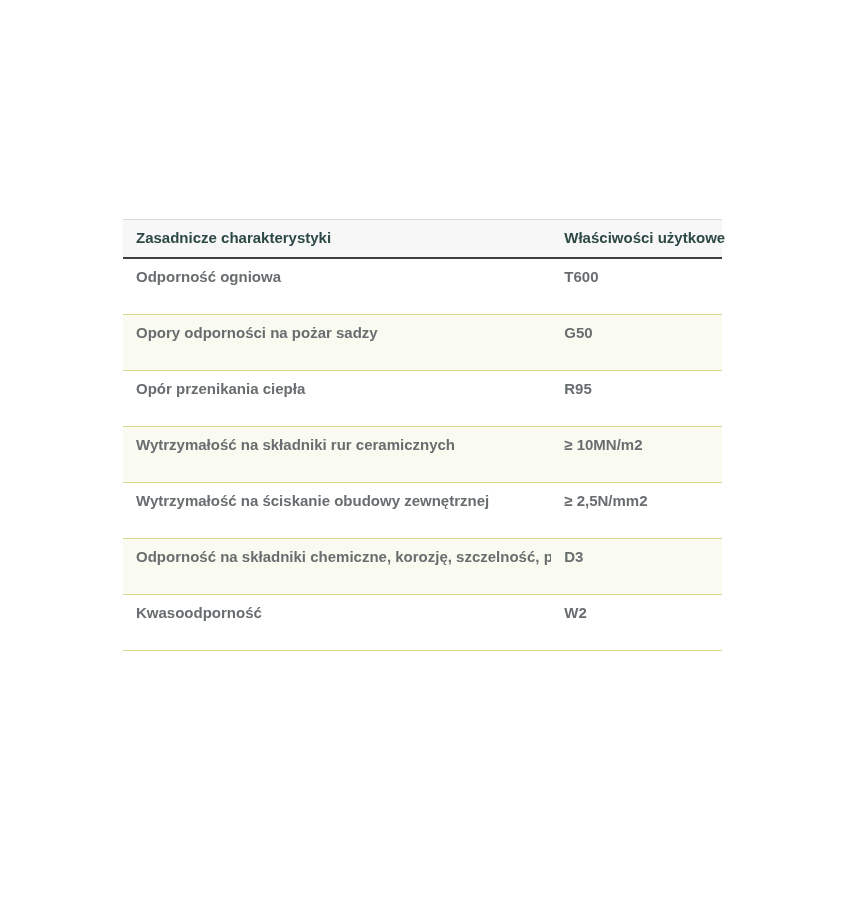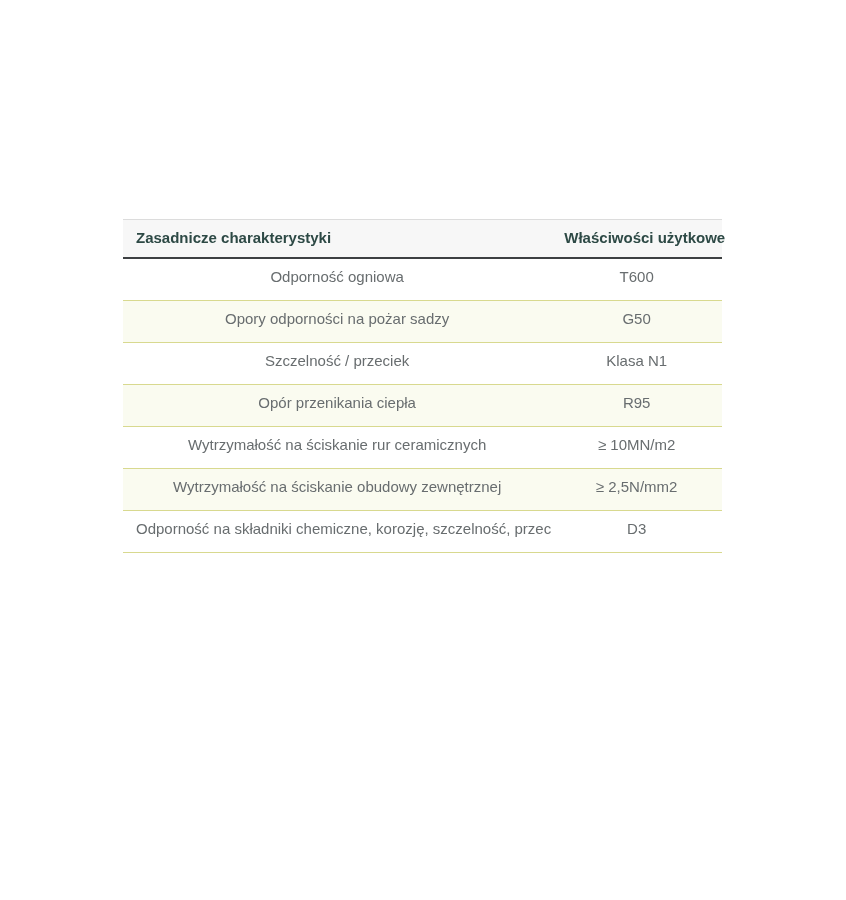--- a/index.html
+++ b/index.html
@@ -44,28 +44,27 @@
     color: var(--header-text);
     background: var(--header-bg);
     padding: 9px 13px 10px 13px;
     border-top: 1px solid var(--header-border-top);
     border-bottom: 2px solid var(--header-border-bottom);
     line-height: 18px;
     white-space: nowrap;
   }
   table.spec-table tbody td {
     color: var(--body-text);
-    font-weight: normal;
-    padding: 9px 13px 14px 13px;
+    font-weight: bold;
+    padding: 9px 13px 28px 13px;
     border-bottom: 1px solid var(--row-separator);
     line-height: 18px;
     background: #ffffff;
     white-space: nowrap;
     overflow: hidden;
-    text-align: center;
   }
   table.spec-table tbody tr:nth-child(even) td {
     background: var(--row-alt-bg);
   }
 </style>
 </head>
 <body>
 
 <div class="page">
   <table class="spec-table">
@@ -82,35 +81,35 @@
     <tbody>
         <tr>
       <td>Odporność ogniowa</td>
       <td>T600</td>
     </tr>
         <tr>
       <td>Opory odporności na pożar sadzy</td>
       <td>G50</td>
     </tr>
         <tr>
-      <td>Szczelność / przeciek</td>
-      <td>Klasa N1</td>
-    </tr>
-        <tr>
       <td>Opór przenikania ciepła</td>
       <td>R95</td>
     </tr>
         <tr>
-      <td>Wytrzymałość na ściskanie rur ceramicznych</td>
+      <td>Wytrzymałość na składniki rur ceramicznych</td>
       <td>≥ 10MN/m2</td>
     </tr>
         <tr>
       <td>Wytrzymałość na ściskanie obudowy zewnętrznej</td>
       <td>≥ 2,5N/mm2</td>
     </tr>
         <tr>
       <td>Odporność na składniki chemiczne, korozję, szczelność, przecieki</td>
       <td>D3</td>
     </tr>
+        <tr>
+      <td>Kwasoodporność</td>
+      <td>W2</td>
+    </tr>
       </tbody>
   </table>
 
 </div>
 
 </body></html>

